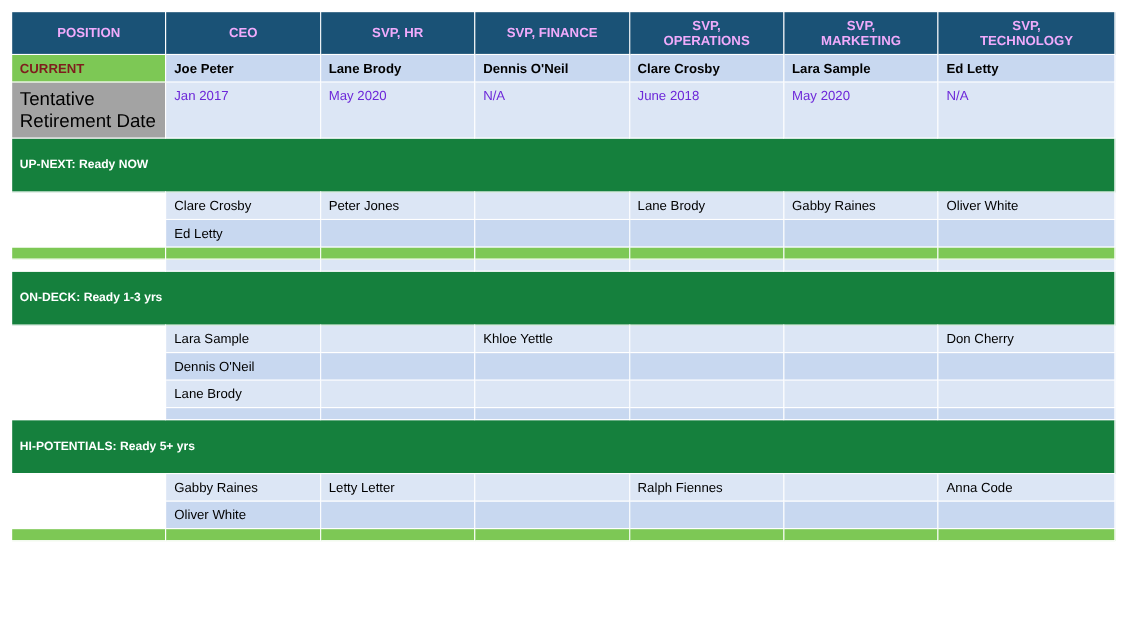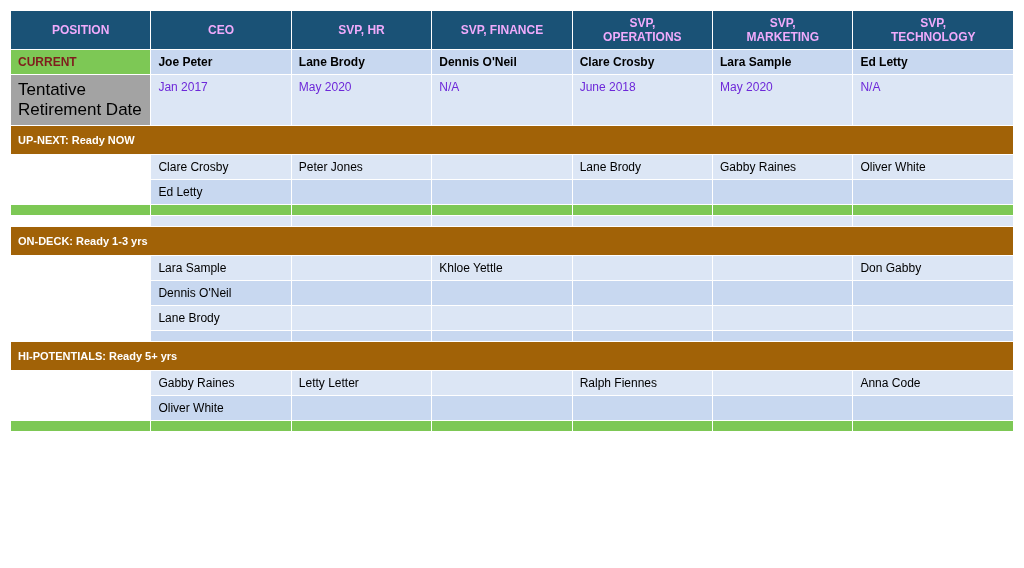--- a/index.html
+++ b/index.html
@@ -60,25 +60,25 @@
       color: #000;
       font-size: 17px;
     }
     .tentative-data {
       background-color: #dce6f5;
       color: #6d28d9;
     }
 
     
     .section-header td {
-      background-color: #a16207;
+      background-color: #15803d;
       color: #fff;
       font-weight: bold;
       font-size: 11px;
-      padding: 8px 7px;
+      padding: 18px 7px;
     }
 
     
     .upnext-row-odd td {
       background-color: #dce6f5;
     }
     .upnext-row-even td {
       background-color: #c8d8f0;
     }
     .upnext-row-green td {
@@ -199,21 +199,21 @@
         <td colspan="7">ON-DECK: Ready 1-3 yrs</td>
       </tr>
 
       <tr class="ondeck-row-1">
         <td class="pos-col"></td>
         <td>Lara Sample</td>
         <td></td>
         <td>Khloe Yettle</td>
         <td></td>
         <td></td>
-        <td>Don Gabby</td>
+        <td>Don Cherry</td>
       </tr>
       <tr class="ondeck-row-2">
         <td class="pos-col"></td>
         <td>Dennis O'Neil</td>
         <td></td>
         <td></td>
         <td></td>
         <td></td>
         <td></td>
       </tr>

